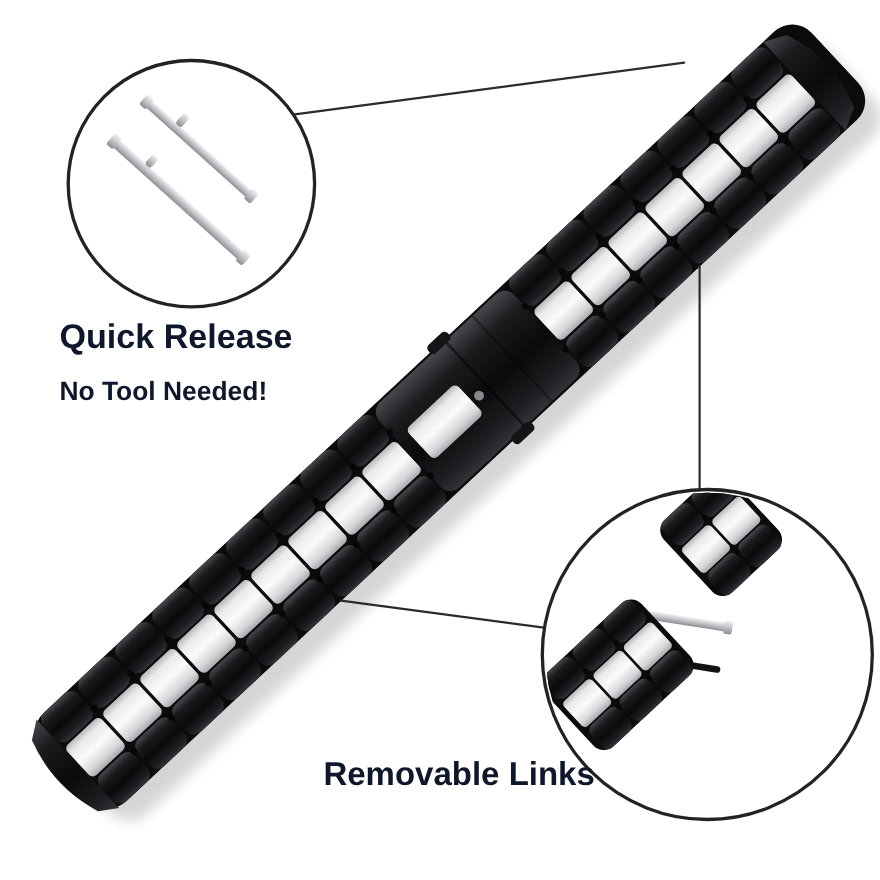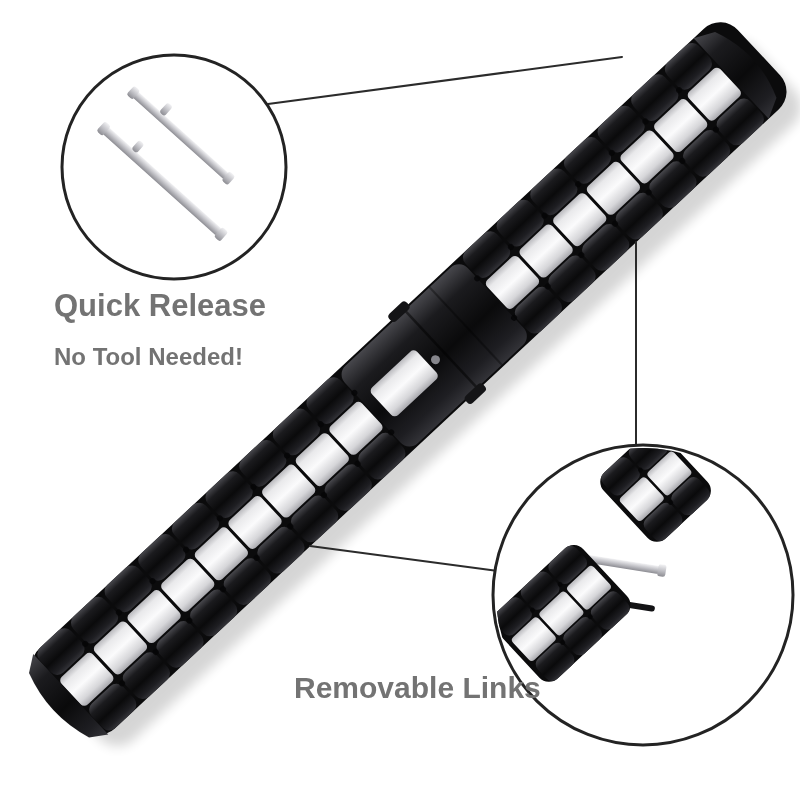--- a/index.html
+++ b/index.html
@@ -1,21 +1,21 @@
 <!DOCTYPE html>
 <html><head>
 <meta charset="utf-8">
 <style>
   html,body{margin:0;padding:0;background:#ffffff;}
   .stage{position:relative;width:800px;height:800px;background:#ffffff;overflow:hidden;}
   svg{display:block;}
-  .label{position:absolute;font-family:"Liberation Sans",sans-serif;font-weight:700;color:#737373;white-space:nowrap;}
+  .label{position:absolute;font-family:"Liberation Sans",sans-serif;font-weight:700;color:#0f172a;white-space:nowrap;}
   .label.quick{left:54px;top:290px;font-size:31px;line-height:1.0;}
   .label.quick div + div{margin-top:24px;font-size:24px;}
-  .label.removable{left:294px;top:671px;font-size:30px;}
+  .label.removable{left:294px;top:688px;font-size:30px;}
 </style>
 </head>
 <body>
 
 <div class="stage">
   <svg width="800" height="800" viewBox="0 0 800 800">
     <defs>
       <linearGradient id="gBlack" x1="0" y1="0" x2="0" y2="1">
         <stop offset="0" stop-color="#47474c"></stop>
         <stop offset="0.22" stop-color="#1b1b1e"></stop>

